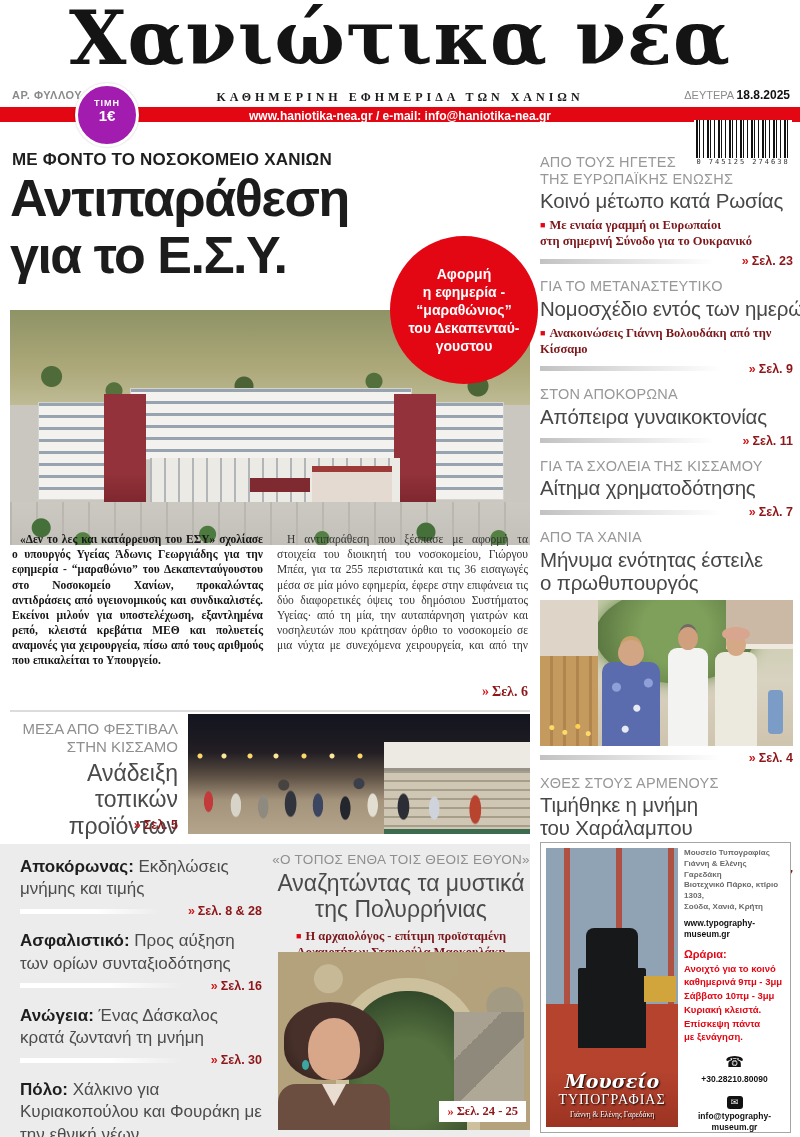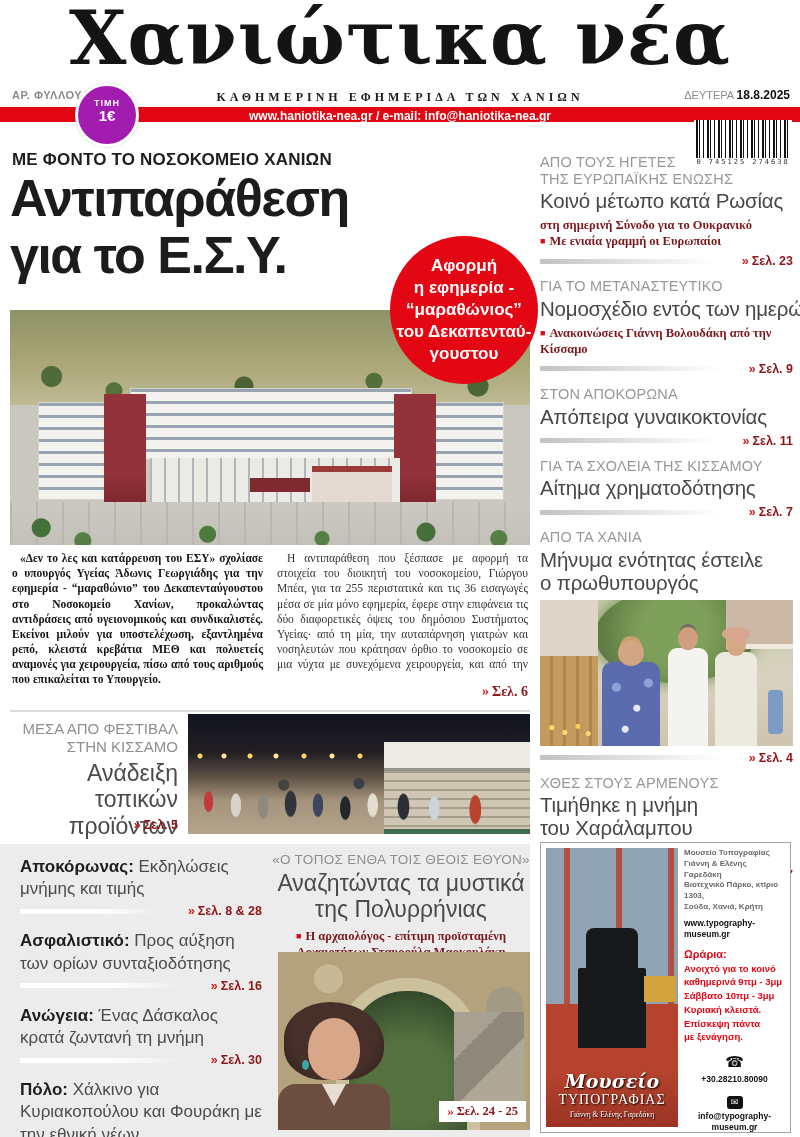--- a/index.html
+++ b/index.html
@@ -30,22 +30,22 @@
   .barcode .bars{height:38px;margin:0 2px;
     background:repeating-linear-gradient(90deg,#111 0 2px,#fff 2px 3px,#111 3px 4px,#fff 4px 7px,#111 7px 8px,#fff 8px 11px);}
   .barcode .digits{font-family:"DejaVu Sans Mono",monospace;font-size:7px;color:#333;letter-spacing:2px;}
 
   
   .lead-kicker{top:150px;left:12px;font-size:17px;font-weight:800;color:#1e1e1e;letter-spacing:.2px;}
   .lead-headline{top:170px;left:10px;width:520px;font-size:52px;line-height:1.1;
     font-weight:800;color:#1c1c1c;letter-spacing:-1.5px;}
   .badge{top:236px;left:390px;width:148px;height:148px;border-radius:50%;background:#e30613;
     z-index:5;display:flex;align-items:center;justify-content:center;text-align:center;
-    color:#fff;font-weight:bold;font-size:17px;line-height:1.3;}
-  .lead-article{top:551px;left:12px;width:516px;height:148px;overflow:hidden;
+    color:#fff;font-weight:bold;font-size:14px;line-height:1.3;}
+  .lead-article{top:532px;left:12px;width:516px;height:148px;overflow:hidden;
     font-family:"Liberation Serif","DejaVu Serif",serif;font-size:11.5px;line-height:1.32;
     column-count:2;column-gap:14px;text-align:justify;color:#333;}
   .lead-article .lede{font-weight:bold;color:#151515;margin:0;text-indent:8px;}
   .lead-article .bodytxt{margin:0;text-indent:10px;}
   .lead-pageref{top:684px;left:330px;width:198px;text-align:right;
     font-family:"Liberation Serif",serif;font-weight:bold;font-size:14px;color:#8e1518;}
   .chev{color:#d21a1a;margin-right:3px;font-weight:bold;}
   .divider{left:10px;width:520px;height:2px;background:#dcdcdc;}
 
   
@@ -352,22 +352,22 @@
     </div>
   </div>
 
   <div class="abs rcol">
 
     <div class="rc-item">
       <div class="rc-kicker pre">ΑΠΟ ΤΟΥΣ ΗΓΕΤΕΣ
 ΤΗΣ ΕΥΡΩΠΑΪΚΗΣ ΕΝΩΣΗΣ</div>
       <div class="rc-title pre">Κοινό μέτωπο κατά Ρωσίας</div>
       <div class="rc-sub">
+        <div><span class="sq">■</span><span>Με ενιαία γραμμή οι Ευρωπαίοι</span></div>
         <div>στη σημερινή Σύνοδο για το Ουκρανικό</div>
-        <div><span class="sq">■</span><span>Με ενιαία γραμμή οι Ευρωπαίοι</span></div>
       </div>
       <div class="prow">
           <div class="bar"></div>
         <span class="pr"><span class="chev">»</span><span>Σελ. 23</span></span>
         </div>
     </div>
 
     <div class="rc-item">
       <div class="rc-kicker pre">ΓΙΑ ΤΟ ΜΕΤΑΝΑΣΤΕΥΤΙΚΟ</div>
       <div class="rc-title pre" style="white-space:nowrap;">Νομοσχέδιο εντός των ημερών</div>

